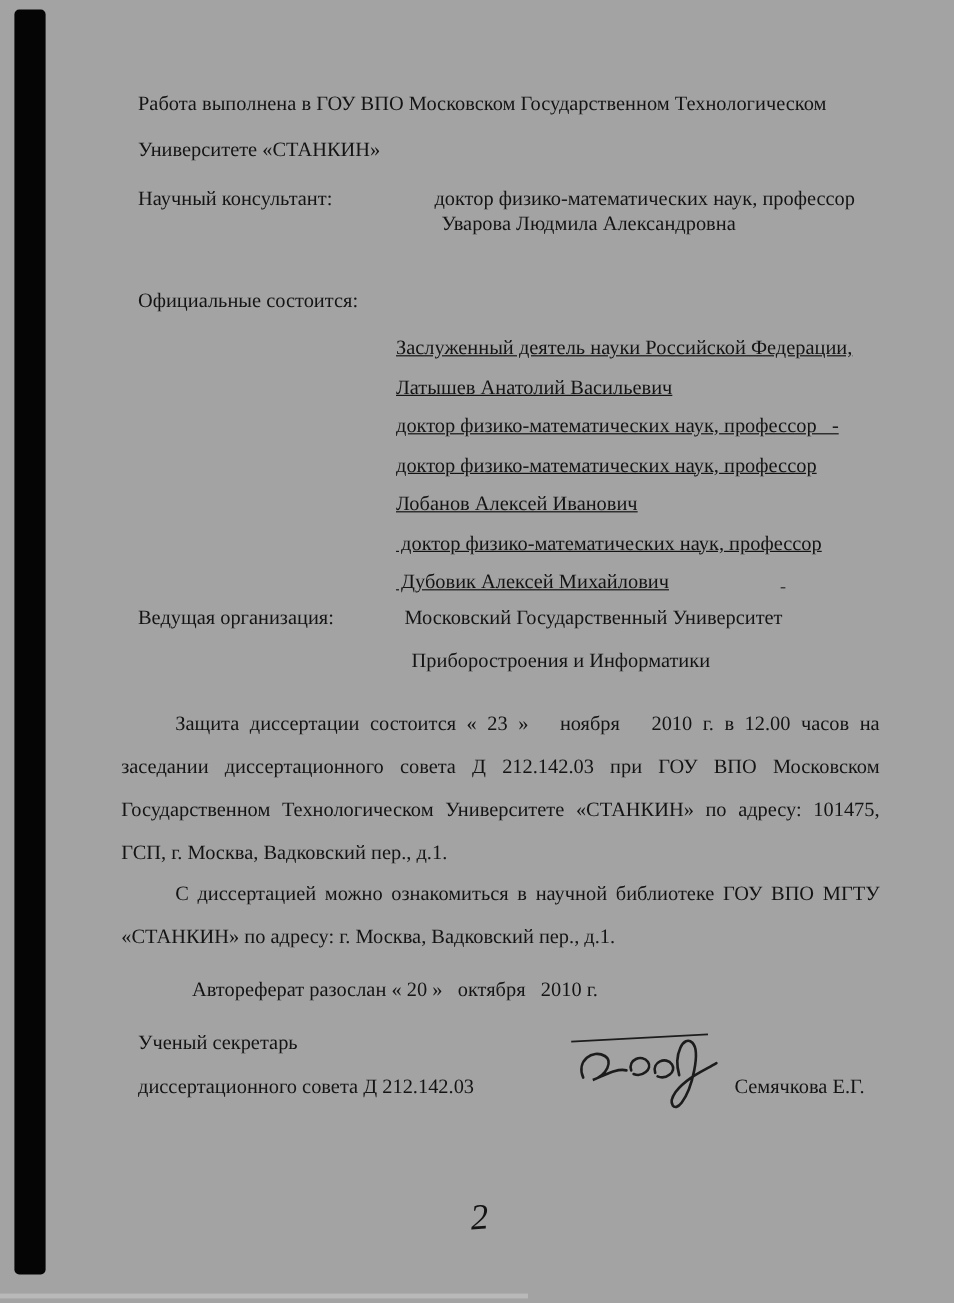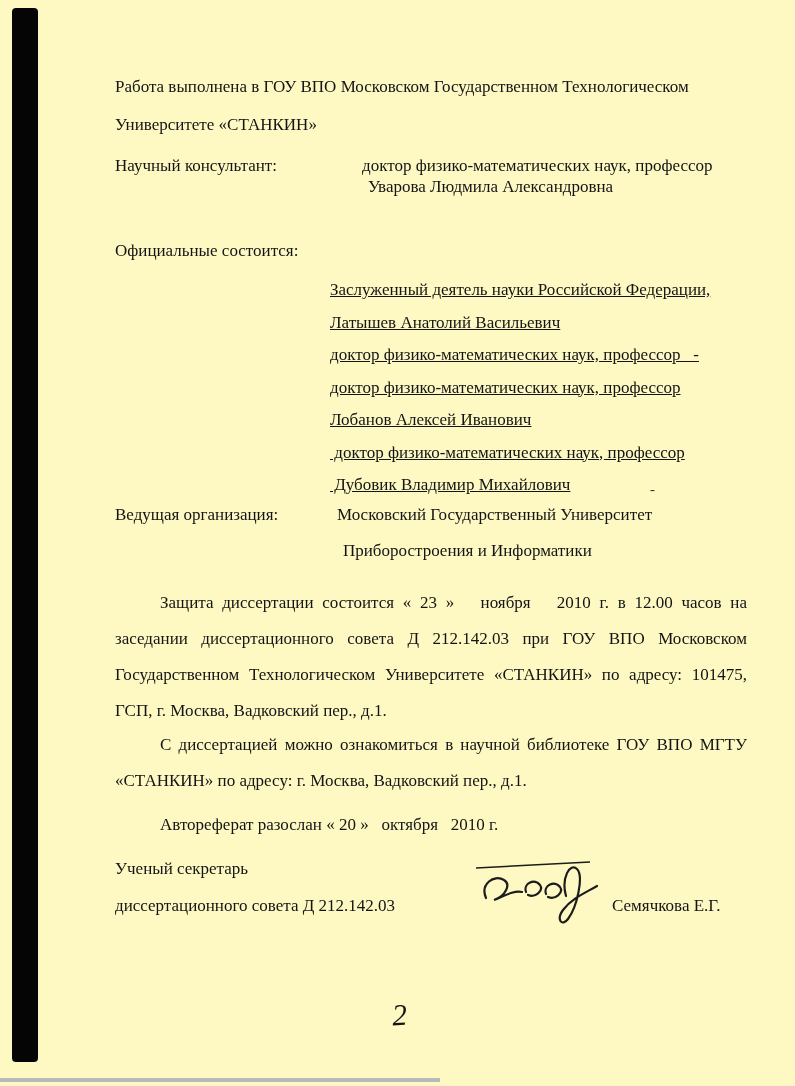--- a/index.html
+++ b/index.html
@@ -2,21 +2,21 @@
 <html><head>
 <meta charset="utf-8">
 <style>
   * { box-sizing: border-box; }
   html, body { margin: 0; padding: 0; background: #d8d8d8; }
   .page {
     position: relative;
     width: 795px;
     height: 1086px;
     margin: 0 auto;
-    background: #fef9c3;
+    background: #a3a3a3;
     font-family: "Liberation Serif", serif;
     color: #141414;
     font-size: 17px;
     overflow: hidden;
   }
   .abs { position: absolute; }
 
   .scan-strip {
     position: absolute;
     left: 12px; top: 8px;
@@ -45,21 +45,21 @@
   .opponents-list { left: 330px; top: 274px; line-height: 32.5px; }
   .opponents-list div { white-space: pre; text-decoration: underline; }
 
   .leadorg-label { left: 115px; top: 505px; }
   .leadorg-line1 { left: 337px; top: 505px; white-space: nowrap; }
   .leadorg-line2 { left: 343px; top: 541px; white-space: nowrap; }
 
   .artifact-dash { left: 650px; top: 481px; font-size: 15px; color: #333; }
 
   .par {
-    left: 115px; width: 632px;
+    left: 101px; width: 632px;
     text-align: justify;
     text-indent: 45px;
     line-height: 36px;
   }
   .defense-par { top: 585px; }
   .library-par { top: 727px; }
 
   .sent-line { left: 160px; top: 815px; white-space: nowrap; }
 
   .secretary-line1 { left: 115px; top: 859px; }
@@ -91,21 +91,21 @@
 
   <div class="abs opponents-label label">Официальные состоится:</div>
 
   <div class="abs opponents-list">
     <div>Заслуженный деятель науки Российской Федерации,</div>
     <div>Латышев Анатолий Васильевич</div>
     <div>доктор физико-математических наук, профессор   -</div>
     <div>доктор физико-математических наук, профессор</div>
     <div>Лобанов Алексей Иванович</div>
     <div> доктор физико-математических наук, профессор</div>
-    <div> Дубовик Владимир Михайлович</div>
+    <div> Дубовик Алексей Михайлович</div>
   </div>
 
   <div class="abs artifact-dash">-</div>
 
   <div class="abs leadorg-label label">Ведущая организация:</div>
   <div class="abs leadorg-line1">Московский Государственный Университет</div>
   <div class="abs leadorg-line2">Приборостроения и Информатики</div>
 
   <div class="abs par defense-par">Защита диссертации состоится « 23 »&nbsp;&nbsp; ноября&nbsp;&nbsp; 2010 г. в 12.00 часов на заседании диссертационного совета Д 212.142.03 при ГОУ ВПО Московском Государственном Технологическом Университете «СТАНКИН» по адресу: 101475, ГСП, г. Москва, Вадковский пер., д.1.</div>
 

